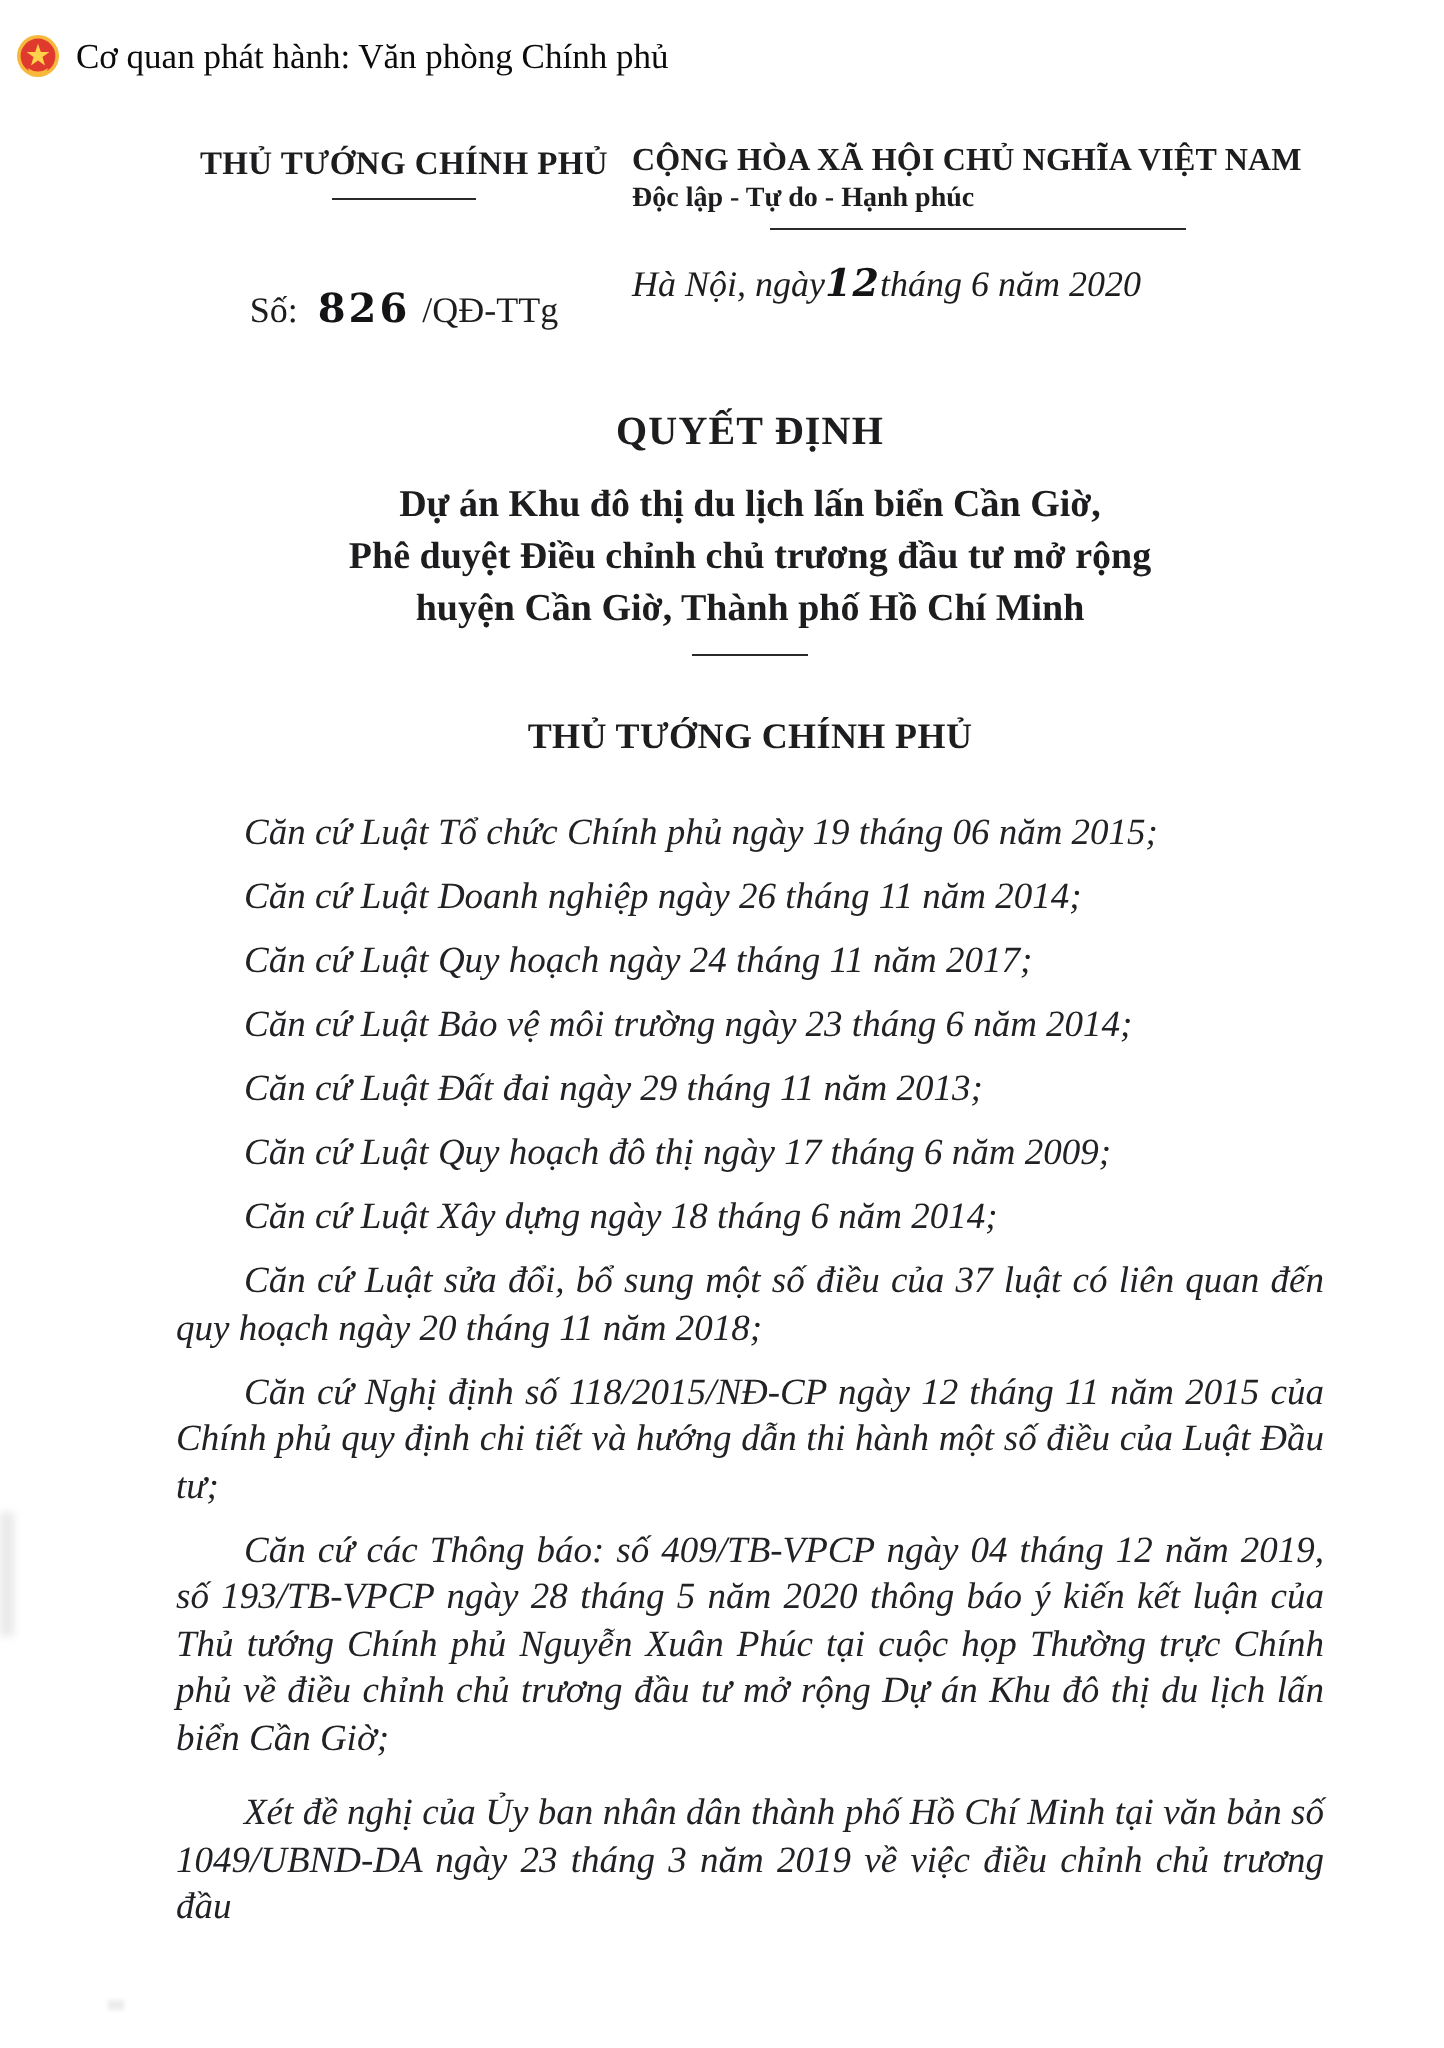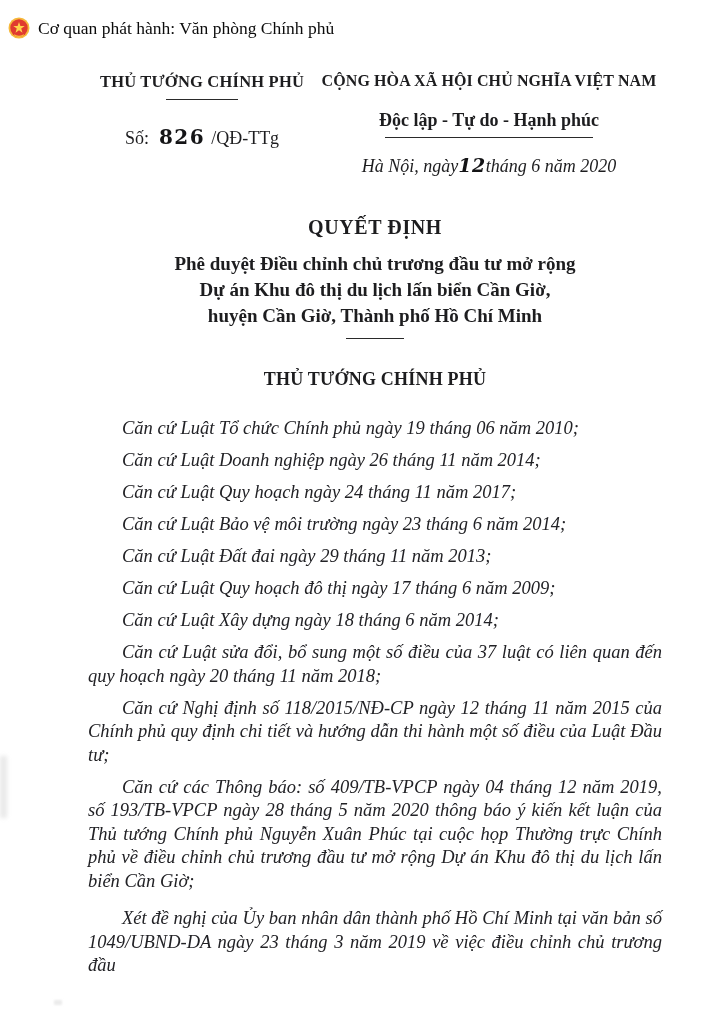--- a/index.html
+++ b/index.html
@@ -15,44 +15,44 @@
     position:absolute; top:5px; left:8px;
     display:flex; align-items:flex-end; gap:8px;
     font-size:17.5px; color:#0b0b0b;margin-top:12px;
   }
   .emblem { width:22px; height:22px; display:inline-block; }
 
   .doc { position:absolute; top:72px; left:88px; width:574px; }
 
   .doc-header { display:flex; }
   .col-left  { width:228px; text-align:center; }
-  .col-right { flex:1; text-align:center; }
+  .col-right { flex:1; text-align:left; }
 
   .agency { font-weight:bold; font-size:16.5px; white-space:nowrap; letter-spacing:.2px; }
   .rule { border:0; border-top:1.6px solid #2a2a2a; height:0; }
   .rule-left  { width:72px;  margin:7px auto 0; }
   .rule-right { width:208px; margin:6px auto 0; }
   .rule-title { width:58px;  margin:9px auto 0; }
 
-  .doc-number { margin-top:25px; font-size:18px; white-space:nowrap; }
+  .doc-number { margin-top:42px; font-size:18px; white-space:nowrap; }
   .handwritten {
     font-family:"DejaVu Serif",serif;
     font-weight:bold; font-size:20px;
     letter-spacing:1.5px; color:#141416;
     margin:0 6px 0 10px;
   }
   .hand-day {
     font-family:"DejaVu Serif",serif;
     font-weight:bold; font-style:italic;
     font-size:19px; letter-spacing:.5px;
     margin:0 0; color:#141416;
   }
 
   .nation { font-weight:bold; font-size:16px; white-space:nowrap; letter-spacing:.1px; }
-  .motto  { font-weight:bold; font-size:18px; margin-top:20px; }
+  .motto  { font-weight:bold; font-size:14px; margin-top:2px; }
   .dateline { font-style:italic; font-size:18px; margin-top:16px; white-space:nowrap; }
 
   .title-block { text-align:center; margin-top:39px; }
   .doc-type  { font-weight:bold; font-size:20px; letter-spacing:.6px; }
   .doc-title { font-weight:bold; font-size:19px; line-height:26px; }
   .doc-type { margin-bottom:12px; }
 
   .issuer-heading { text-align:center; font-weight:bold; font-size:18px; margin-top:30px; letter-spacing:.2px; }
 
   .doc-body { margin-top:27px; }
@@ -106,30 +106,30 @@
       <div class="motto">Độc lập - Tự do - Hạnh phúc</div>
       <div class="rule rule-right"></div>
       <div class="dateline">
         <span>Hà Nội, ngày</span><span class="hand-day">12</span><span>tháng 6 năm 2020</span>
       </div>
     </div>
   </div>
 
   <div class="title-block">
     <div class="doc-type">QUYẾT ĐỊNH</div>
+    <div class="doc-title">Dự án Khu đô thị du lịch lấn biển Cần Giờ,</div>
     <div class="doc-title">Phê duyệt Điều chỉnh chủ trương đầu tư mở rộng</div>
-    <div class="doc-title">Dự án Khu đô thị du lịch lấn biển Cần Giờ,</div>
     <div class="doc-title">huyện Cần Giờ, Thành phố Hồ Chí Minh</div>
     <div class="rule rule-title"></div>
   </div>
 
   <div class="issuer-heading">THỦ TƯỚNG CHÍNH PHỦ</div>
 
   <div class="doc-body">
-    <p>Căn cứ Luật Tổ chức Chính phủ ngày 19 tháng 06 năm 2010;</p>
+    <p>Căn cứ Luật Tổ chức Chính phủ ngày 19 tháng 06 năm 2015;</p>
     <p>Căn cứ Luật Doanh nghiệp ngày 26 tháng 11 năm 2014;</p>
     <p>Căn cứ Luật Quy hoạch ngày 24 tháng 11 năm 2017;</p>
     <p>Căn cứ Luật Bảo vệ môi trường ngày 23 tháng 6 năm 2014;</p>
     <p>Căn cứ Luật Đất đai ngày 29 tháng 11 năm 2013;</p>
     <p>Căn cứ Luật Quy hoạch đô thị ngày 17 tháng 6 năm 2009;</p>
     <p>Căn cứ Luật Xây dựng ngày 18 tháng 6 năm 2014;</p>
     <p>Căn cứ Luật sửa đổi, bổ sung một số điều của 37 luật có liên quan đến quy hoạch ngày 20 tháng 11 năm 2018;</p>
     <p>Căn cứ Nghị định số 118/2015/NĐ-CP ngày 12 tháng 11 năm 2015 của Chính phủ quy định chi tiết và hướng dẫn thi hành một số điều của Luật Đầu tư;</p>
     <p>Căn cứ các Thông báo: số 409/TB-VPCP ngày 04 tháng 12 năm 2019, số 193/TB-VPCP ngày 28 tháng 5 năm 2020 thông báo ý kiến kết luận của Thủ tướng Chính phủ Nguyễn Xuân Phúc tại cuộc họp Thường trực Chính phủ về điều chỉnh chủ trương đầu tư mở rộng Dự án Khu đô thị du lịch lấn biển Cần Giờ;</p>
     <p class="gap-before">Xét đề nghị của Ủy ban nhân dân thành phố Hồ Chí Minh tại văn bản số 1049/UBND-DA ngày 23 tháng 3 năm 2019 về việc điều chỉnh chủ trương đầu</p>

